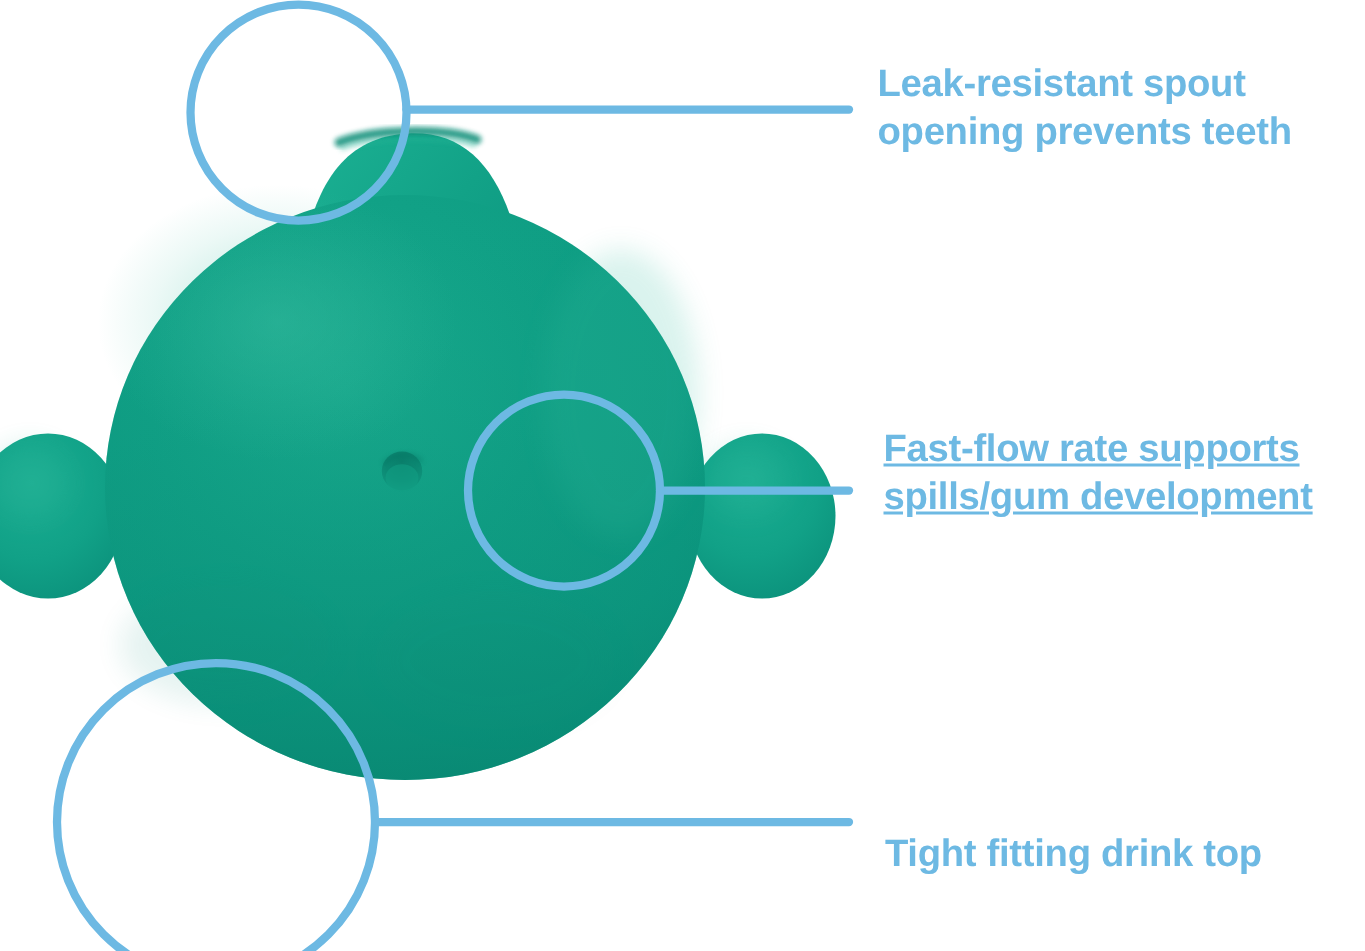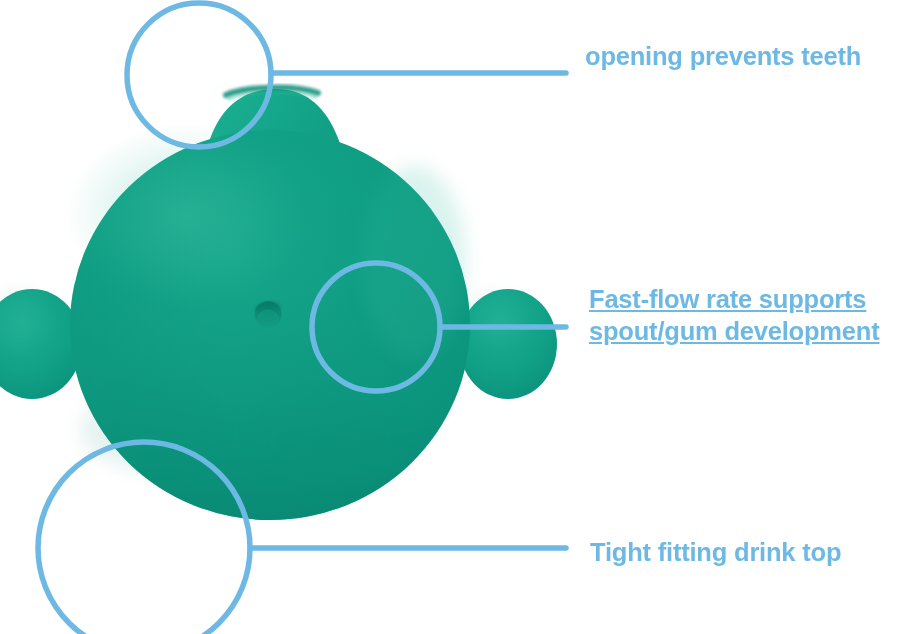--- a/index.html
+++ b/index.html
@@ -48,21 +48,21 @@
     line-height: 32px;
     letter-spacing: -0.2px;
     white-space: nowrap;
   }
   .callout-line {
     display: block;
   }
 
   #callout-text-1 { left: 585px; top: 40px; }
   #callout-text-2 { left: 589px; top: 283px; text-decoration: underline; }
-  #callout-text-3 { left: 590px; top: 536px; }
+  #callout-text-3 { left: 590px; top: 553px; }
 </style>
 </head>
 <body>
 
 <div id="stage">
 
   <svg id="product-figure" viewBox="0 0 580 634">
     <defs>
 
       <radialGradient id="bodyGrad" cx="0.40" cy="0.33" r="0.86">
@@ -156,25 +156,26 @@
         <line x1="271" y1="73" x2="566" y2="73" stroke="#6db9e3"></line>
         <circle cx="199" cy="75" r="72" stroke="#6db9e3" fill="none"></circle>
         <line x1="440" y1="327" x2="566" y2="327" stroke="#6db9e3"></line>
         <circle cx="376" cy="327" r="64" stroke="#6db9e3" fill="none"></circle>
         <line x1="250" y1="548" x2="566" y2="548" stroke="#6db9e3"></line>
         <circle cx="144" cy="548" r="106" stroke="#6db9e3" fill="none"></circle>
       </g>
   </svg>
 
   <div class="callout-text" id="callout-text-1">
+    <span class="callout-line">Leak-resistant spout</span>
     <span class="callout-line">opening prevents teeth</span>
   </div>
 
   <div class="callout-text" id="callout-text-2">
     <span class="callout-line">Fast-flow rate supports</span>
-    <span class="callout-line">spout/gum development</span>
+    <span class="callout-line">spills/gum development</span>
   </div>
 
   <div class="callout-text" id="callout-text-3">
     <span class="callout-line">Tight fitting drink top</span>
   </div>
 
 </div>
 
 </body></html>

